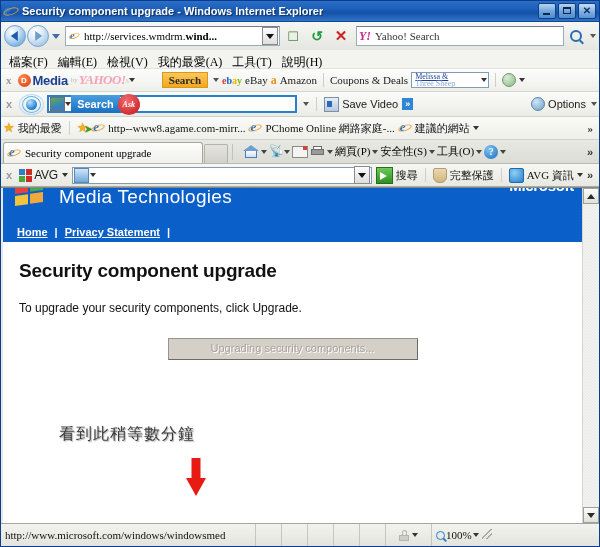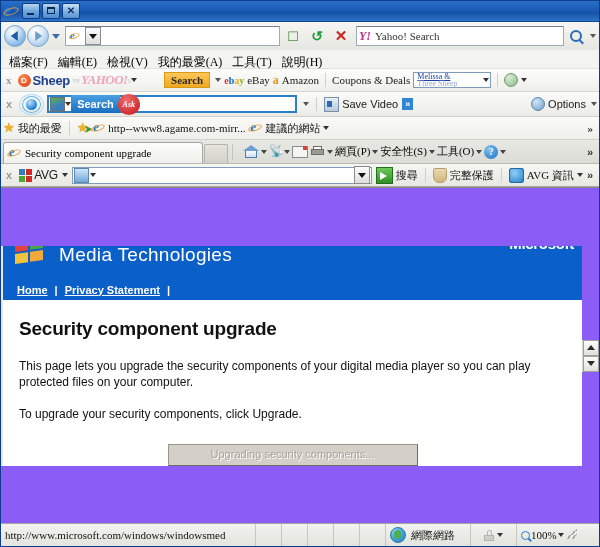--- a/index.html
+++ b/index.html
@@ -508,21 +508,20 @@
   .avg-info-ico{ width:13px;height:13px;border-radius:2px;background:radial-gradient(circle at 35% 30%,#8fd0f5,#2a7fc9);border:1px solid #1f6aa8;flex:0 0 auto;}
 
   
   #viewport {
     flex: 1 1 auto;
     background: #8b5cf6;
     border-top: 1px solid #8a8a84;
     position: relative;
     overflow: hidden;
     display: flex;
-    align-items: center;
   }
   #pagearea {
     flex: 1 1 auto;
     position: relative;
     background: #fff;
     overflow: hidden;
     border-left: 2px solid #e8e8e4;
   }
   
   #banner {
@@ -705,37 +704,39 @@
       linear-gradient(135deg,transparent 70%, #a9a9a3 70%, #a9a9a3 80%, transparent 80%);
   }
 </style>
 </head>
 <body>
 
 <div id="window">
 
   <div id="titlebar" class="strip">
     <div class="tb-icon"><span class="ie-logo"></span></div>
+    <div class="tb-title">Security component upgrade - Windows Internet Explorer</div>
     <div class="tb-buttons">
       <div class="tb-btn min"></div>
       <div class="tb-btn max"></div>
       <div class="tb-btn close">
           <span>✕</span>
         </div>
     </div>
   </div>
 
   <div id="navbar" class="strip">
     <div class="nav-arrows">
       <div class="circ-btn back"></div>
       <div class="circ-btn fwd"></div>
     </div>
     <div class="nav-drop"></div>
     <div id="addrbox">
       <span class="ie-mini addr-ie"></span>
+      <span class="addr-text"><span>http://services.wmdrm.</span><b>wind...</b></span>
       <span class="combo-arrow"></span>
     </div>
     <div class="nav-ico">
         <span class="ico-compat">☐</span>
       </div>
     <div class="nav-ico">
         <span class="ico-refresh">↺</span>
       </div>
     <div class="nav-ico">
         <span class="ico-stop">✕</span>
@@ -756,21 +757,21 @@
     <span class="mi">檢視(V)</span>
     <span class="mi">我的最愛(A)</span>
     <span class="mi">工具(T)</span>
     <span class="mi">說明(H)</span>
   </div>
 
   <div id="dealio" class="strip">
     <span class="tb-x">x</span>
     <span class="dealio-logo">
       <span class="dealio-badge">D</span>
-      <span class="dealio-word">Sheep</span>
+      <span class="dealio-word">Media</span>
     </span>
     <span class="dealio-input">
       <span class="yh-by">by</span>
       <span class="yh-logo">YAHOO!</span>
       <span class="yh-s">s</span>
       <span class="tiny-drop"></span>
     </span>
     <span class="dealio-search-btn">Search</span>
     <span class="mini-drop"></span>
     <span class="tb-item">
@@ -826,20 +827,24 @@
   <div id="favbar" class="strip">
     <span class="fav-item">
       <span class="star">★</span>
       <span>我的最愛</span>
     </span>
     <span class="tb-sep"></span>
     <span class="star star-add">★<span class="plus">➤</span></span>
     <span class="fav-item">
       <span class="ie-mini"></span>
       <span>http--www8.agame.com-mirr...</span>
+    </span>
+    <span class="fav-item">
+      <span class="ie-mini"></span>
+      <span>PChome Online 網路家庭-...</span>
     </span>
     <span class="fav-item">
       <span class="ie-mini"></span>
       <span>建議的網站</span>
       <span class="tiny-drop"></span>
     </span>
     <span class="chev2">»</span>
   </div>
 
   <div id="tabrow" class="strip">
@@ -920,21 +925,20 @@
         <div id="navlinks">
           <a href="#">Home</a>
           <span class="bar">|</span>
           <a href="#">Privacy Statement</a>
           <span class="bar">|</span>
         </div>
       </div>
 
       <div id="pagebody">
         <h1>Security component upgrade</h1>
-        <p>This page lets you upgrade the security components of your digital media player so you can play protected files on your computer.</p>
         <p>To upgrade your security components, click Upgrade.</p>
         <div id="upgradeBtn">Upgrading security components...</div>
       </div>
 
       <div id="annotation">看到此稍等數分鐘</div>
 
       <svg id="arrow" viewBox="0 0 22 42">
         <g>
           <rect x="6.5" y="2" width="9" height="23" fill="#e81b14"></rect>
           <polygon points="1,22 21,22 11,40" fill="#e81b14"></polygon>
@@ -955,24 +959,20 @@
     </div>
   </div>
 
   <div id="statusbar">
     <div class="sb-cell sb-url">http://www.microsoft.com/windows/windowsmed</div>
     <div class="sb-cell sb-blank"></div>
     <div class="sb-cell sb-blank"></div>
     <div class="sb-cell sb-blank"></div>
     <div class="sb-cell sb-blank"></div>
     <div class="sb-cell sb-blank"></div>
-    <div class="sb-cell sb-zone">
-      <span class="zone-globe"></span>
-      <span>網際網路</span>
-    </div>
     <div class="sb-cell sb-prot">
       <span class="lock-ico"></span>
       <span class="tiny-drop"></span>
     </div>
     <div class="sb-cell sb-zoom">
       <span class="zoom-mag"></span>
       <span>100%</span>
       <span class="tiny-drop"></span>
       <span class="grip">
           <i></i>

